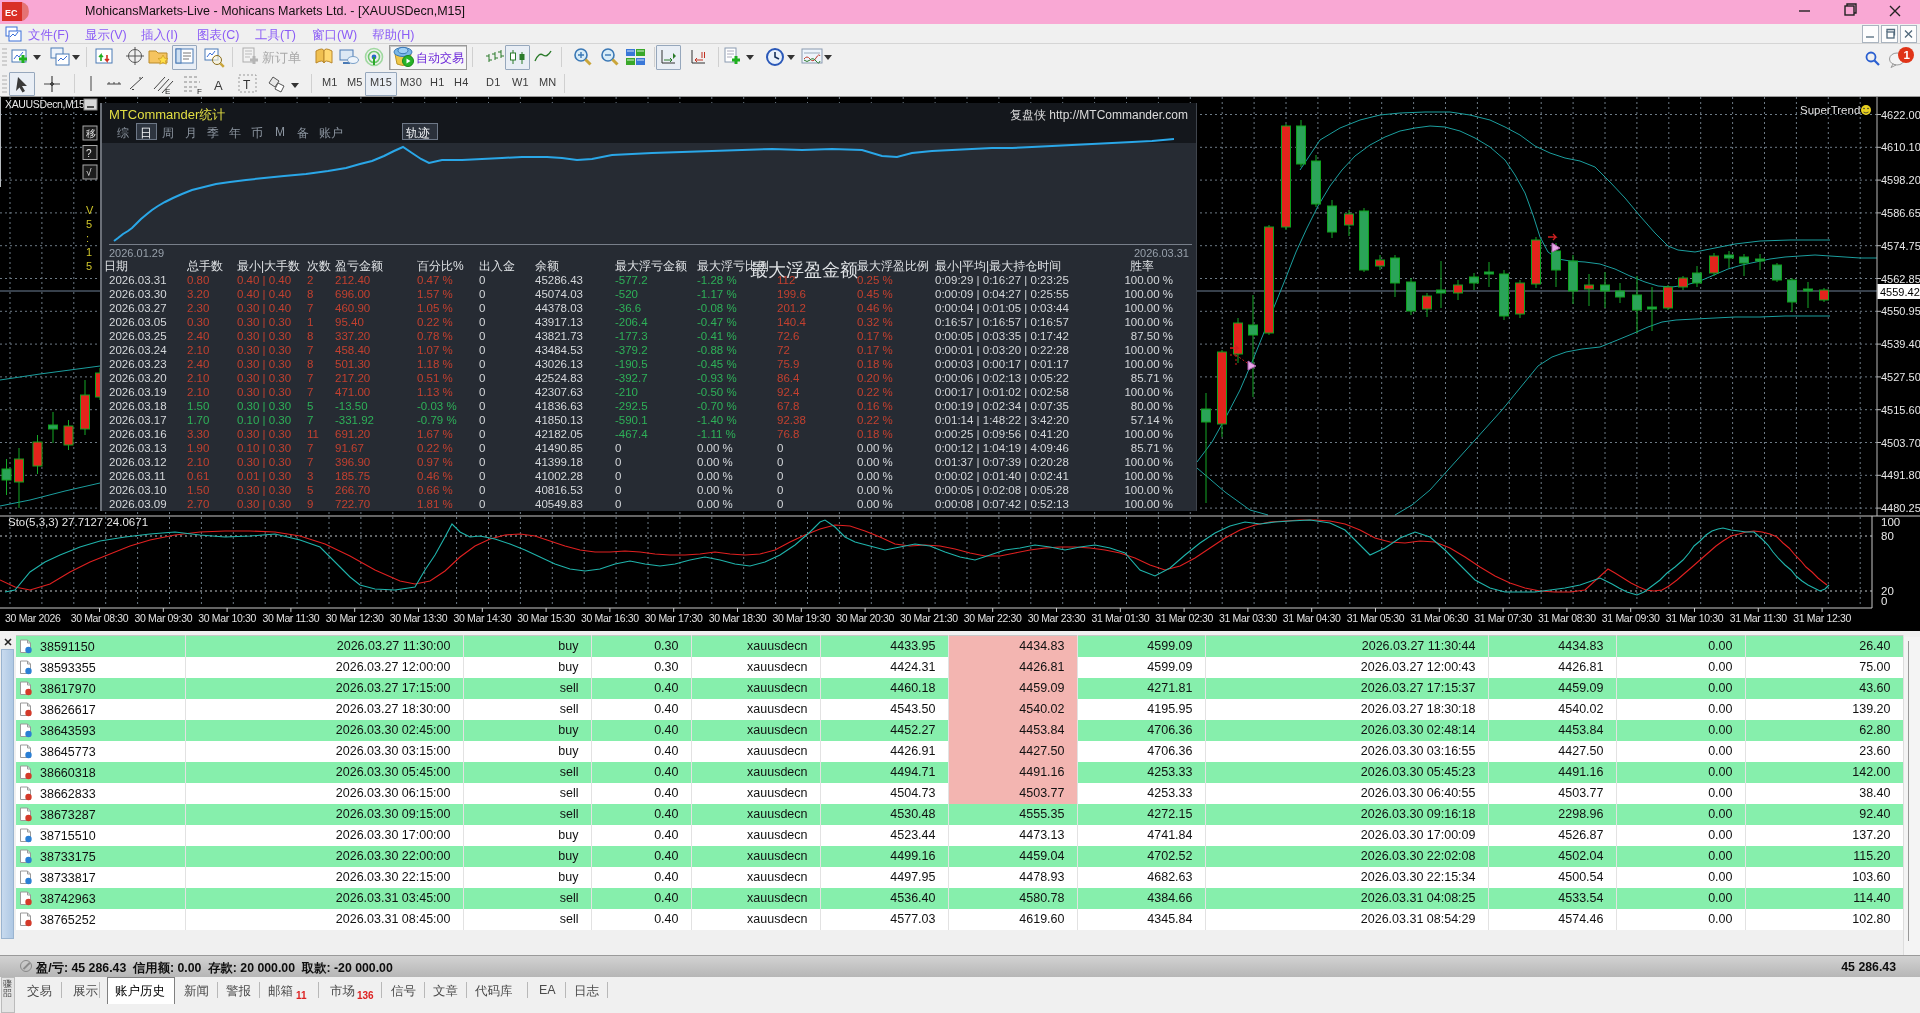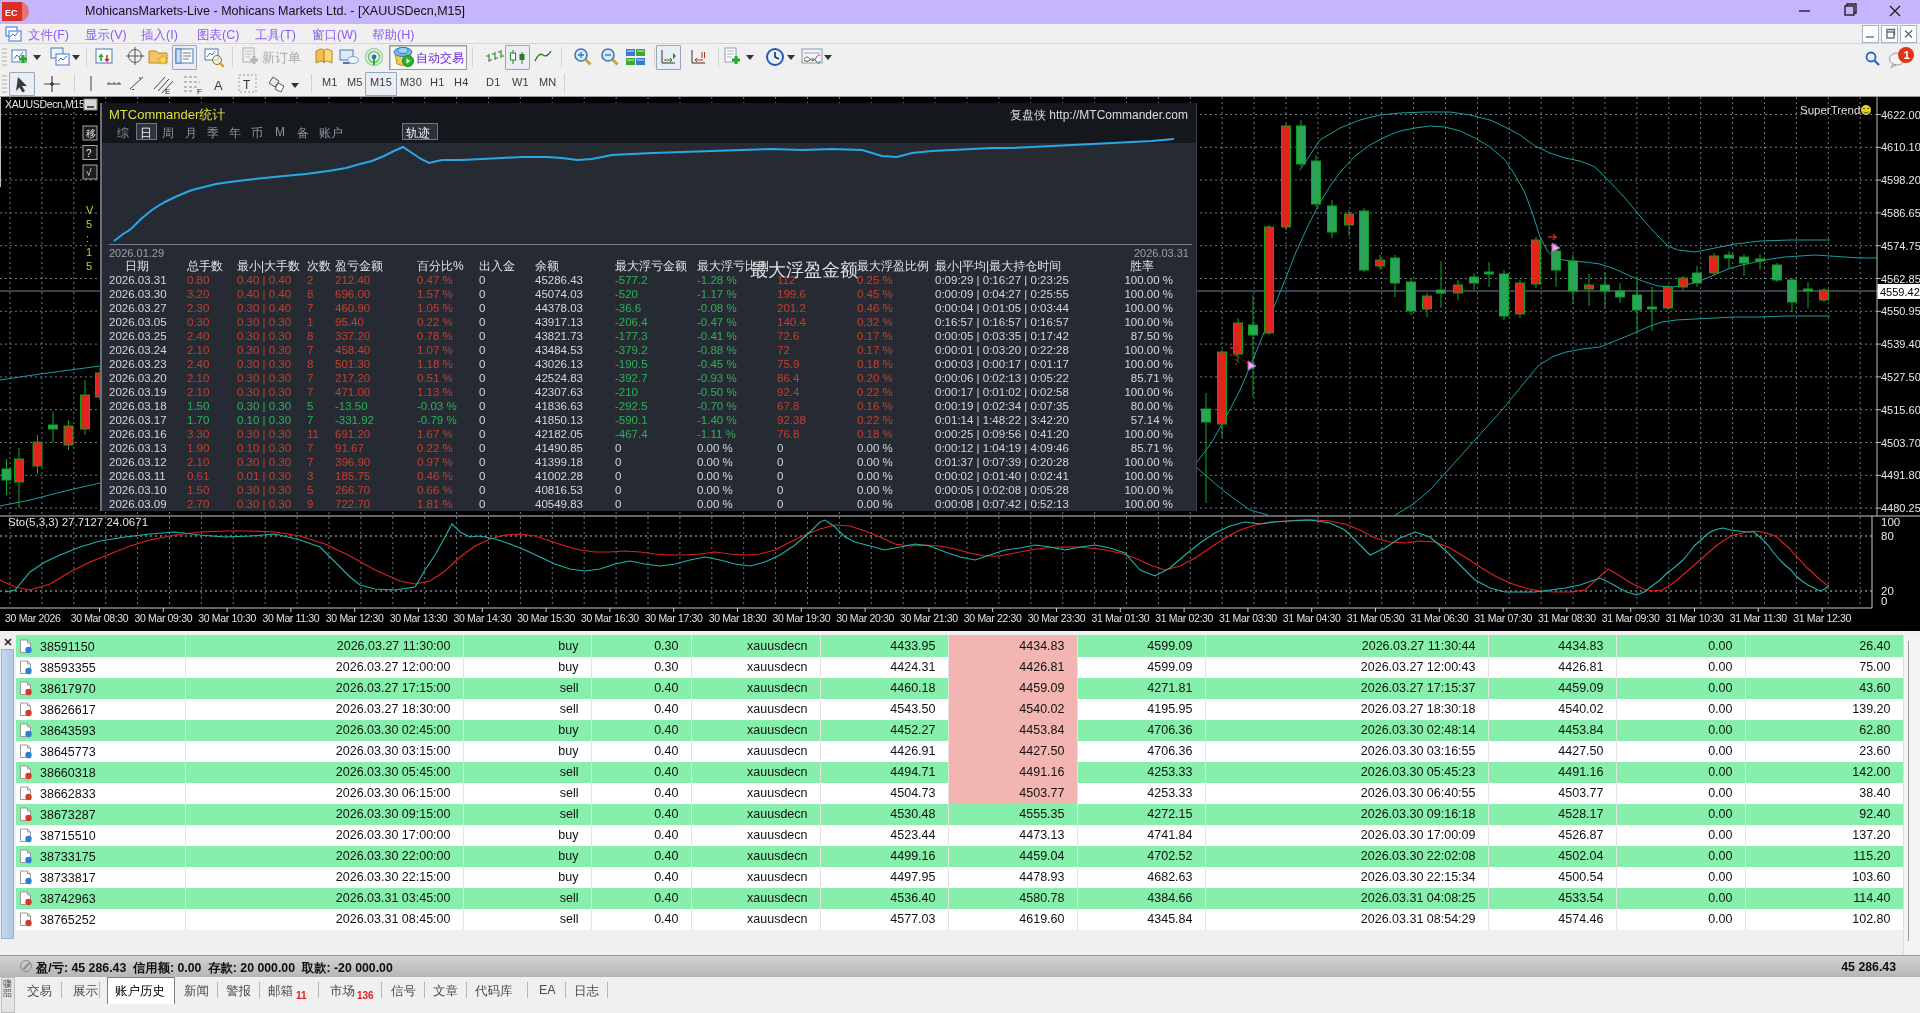--- a/index.html
+++ b/index.html
@@ -1,17 +1,17 @@
 <!DOCTYPE html>
 <html><head><meta charset="utf-8"><style>
 *{margin:0;padding:0;box-sizing:border-box}
 html,body{width:1920px;height:1013px;overflow:hidden;background:#000;font-family:"Liberation Sans",sans-serif}
 #app{position:relative;width:1920px;height:1013px;background:#f0f0f0}
 .abs{position:absolute}
-#titlebar{position:absolute;left:0;top:0;width:1920px;height:24px;background:#c4b5fd}
+#titlebar{position:absolute;left:0;top:0;width:1920px;height:24px;background:#f9a8d4}
 #menubar{position:absolute;left:0;top:24px;width:1920px;height:20px;background:#f0f0f0;border-bottom:1px solid #d5d5d5}
 #toolbar1{position:absolute;left:0;top:44px;width:1920px;height:27px;background:#f0f0f0}
 #toolbar2{position:absolute;left:0;top:71px;width:1920px;height:26px;background:#f0f0f0;border-bottom:1px solid #9a9a9a}
 .menuitem{position:absolute;top:3px;font-size:12.5px;color:#8b5cf6}
 .ttxt{font-size:12.5px;color:#111}
 .sep{position:absolute;top:3px;width:1px;height:20px;background:#d0d0d0}
 .sep2{position:absolute;top:3px;width:1px;height:19px;background:#d0d0d0}
 .grip{position:absolute;left:2px;top:4px;width:5px;height:18px;background:repeating-linear-gradient(180deg,#cfcfcf 0 2px,#f0f0f0 2px 4px)}
 .tfbtn{position:absolute;top:5px;font-size:11px;color:#3c3c3c;letter-spacing:0.2px}
 .selbox{position:absolute;background:#e9eef5;border:1px solid #96a7bc;border-radius:1px}
@@ -436,21 +436,21 @@
 <div class="abs" style="left:34px;top:19.5px;width:21px;height:17px;background:#2e3540;border:1px solid #6e7887"></div>
 <div class="ptab" style="left:38px;color:#f0f2f4">日</div>
 <div class="abs" style="left:300px;top:19.5px;width:36px;height:17px;background:#2b313b;border:1px solid #6e7887"></div>
 <div class="ptab" style="left:304px;color:#f0f2f4">轨迹</div>
 <svg class="abs" style="left:0;top:0" width="1097" height="150" viewBox="0 0 1097 150">
           <polyline points="12,138 16,135 21,131 26,128 30,125 34,121 39,116 45,111 50,107 56,103 63,99 71,95 80,91 90,87 102,84 114,81 128,79 144,77 162,75 182,73 204,71 226,68 244,65 258,61 270,58 282,53 292,48 301,44 310,50 319,56 327,60 340,57 360,57 380,56 400,55 420,54 445,54 460,55 475,57 490,56 510,52 530,51 550,50 580,49 610,48 640,47 670,46 700,47 730,46 760,47 780,53 795,54 810,50 830,48 850,47 870,46 890,45 910,45 930,44 950,43 970,42 990,41 1010,40 1030,39 1050,38 1072,36" fill="none" stroke="#2aa7e8" stroke-width="2"></polyline>
           <line x1="7" y1="141.5" x2="1090" y2="141.5" stroke="#787f8a"></line>
         </svg>
 <div class="abs" style="left:7px;top:144px;font-size:11px;color:#97a0ab">2026.01.29</div>
 <div class="abs" style="right:7px;top:144px;font-size:11px;color:#97a0ab">2026.03.31</div>
-<div class="statcell hdr" style="left:23px;top:155px;font-size:12px">日期</div>
+<div class="statcell hdr" style="left:2px;top:155px;font-size:12px">日期</div>
 <div class="statcell hdr" style="left:85px;top:155px;font-size:12px">总手数</div>
 <div class="statcell hdr" style="left:135px;top:155px;font-size:12px">最小|大手数</div>
 <div class="statcell hdr" style="left:205px;top:155px;font-size:12px">次数</div>
 <div class="statcell hdr" style="left:233px;top:155px;font-size:12px">盈亏金额</div>
 <div class="statcell hdr" style="left:315px;top:155px;font-size:12px">百分比%</div>
 <div class="statcell hdr" style="left:377px;top:155px;font-size:12px">出入金</div>
 <div class="statcell hdr" style="left:433px;top:155px;font-size:12px">余额</div>
 <div class="statcell hdr" style="left:513px;top:155px;font-size:12px">最大浮亏金额</div>
 <div class="statcell hdr" style="left:595px;top:155px;font-size:12px">最大浮亏比例</div>
 <div class="statcell hdr" style="left:648px;top:155px;font-size:18px">最大浮盈金额</div>
@@ -870,21 +870,21 @@
                 <circle cx="9.5" cy="11" r="3.2" fill="#d43a2a"></circle>
               </svg>38673287</td>
             <td>2026.03.30 09:15:00</td>
             <td>sell</td>
             <td>0.40</td>
             <td>xauusdecn</td>
             <td>4530.48</td>
             <td>4555.35</td>
             <td>4272.15</td>
             <td>2026.03.30 09:16:18</td>
-            <td>4528.17</td>
+            <td>2298.96</td>
             <td>0.00</td>
             <td>92.40</td>
           </tr>
 <tr class="even">
             <td class="c1"><svg width="14" height="15" viewBox="0 0 14 15" style="vertical-align:-3px;margin-right:7px">
                 <path d="M1.5 1 h7 l3 3 v9.5 h-10z" fill="#fff" stroke="#9a9a9a"></path>
                 <path d="M8.5 1 v3 h3" fill="none" stroke="#9a9a9a"></path>
                 <circle cx="9.5" cy="11" r="3.2" fill="#2a7fd4"></circle>
               </svg>38715510</td>
             <td>2026.03.30 17:00:00</td>

